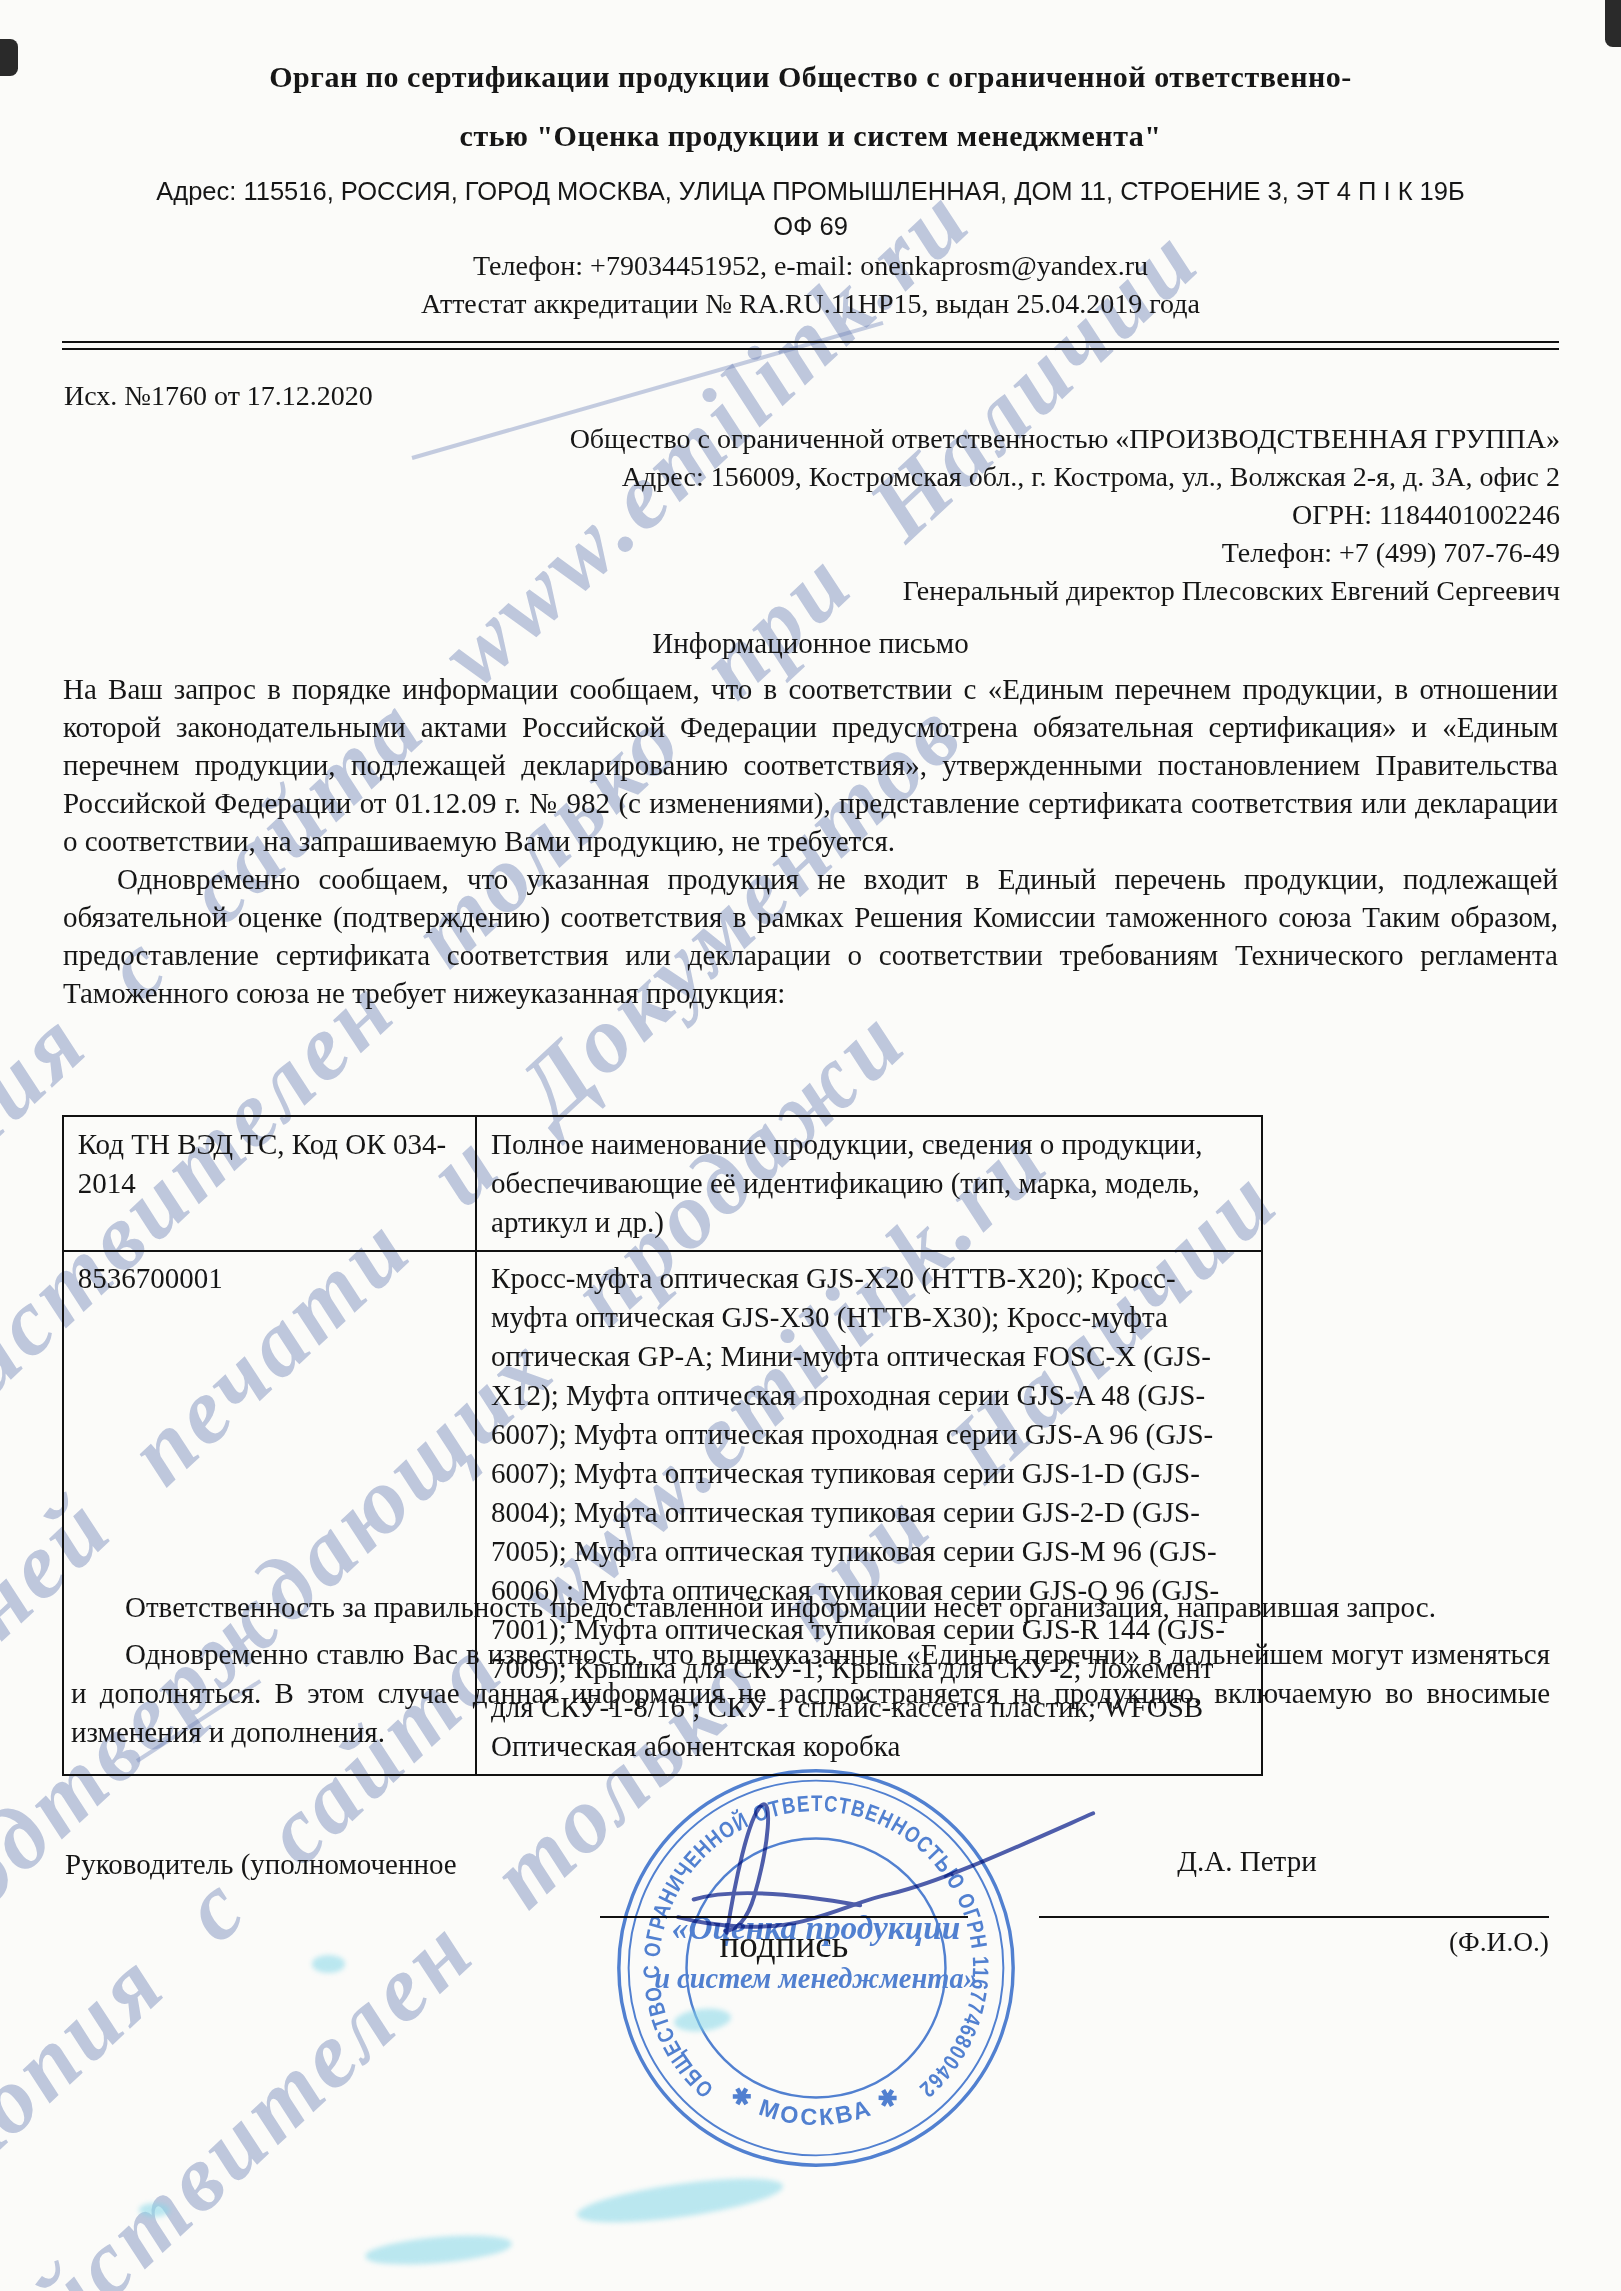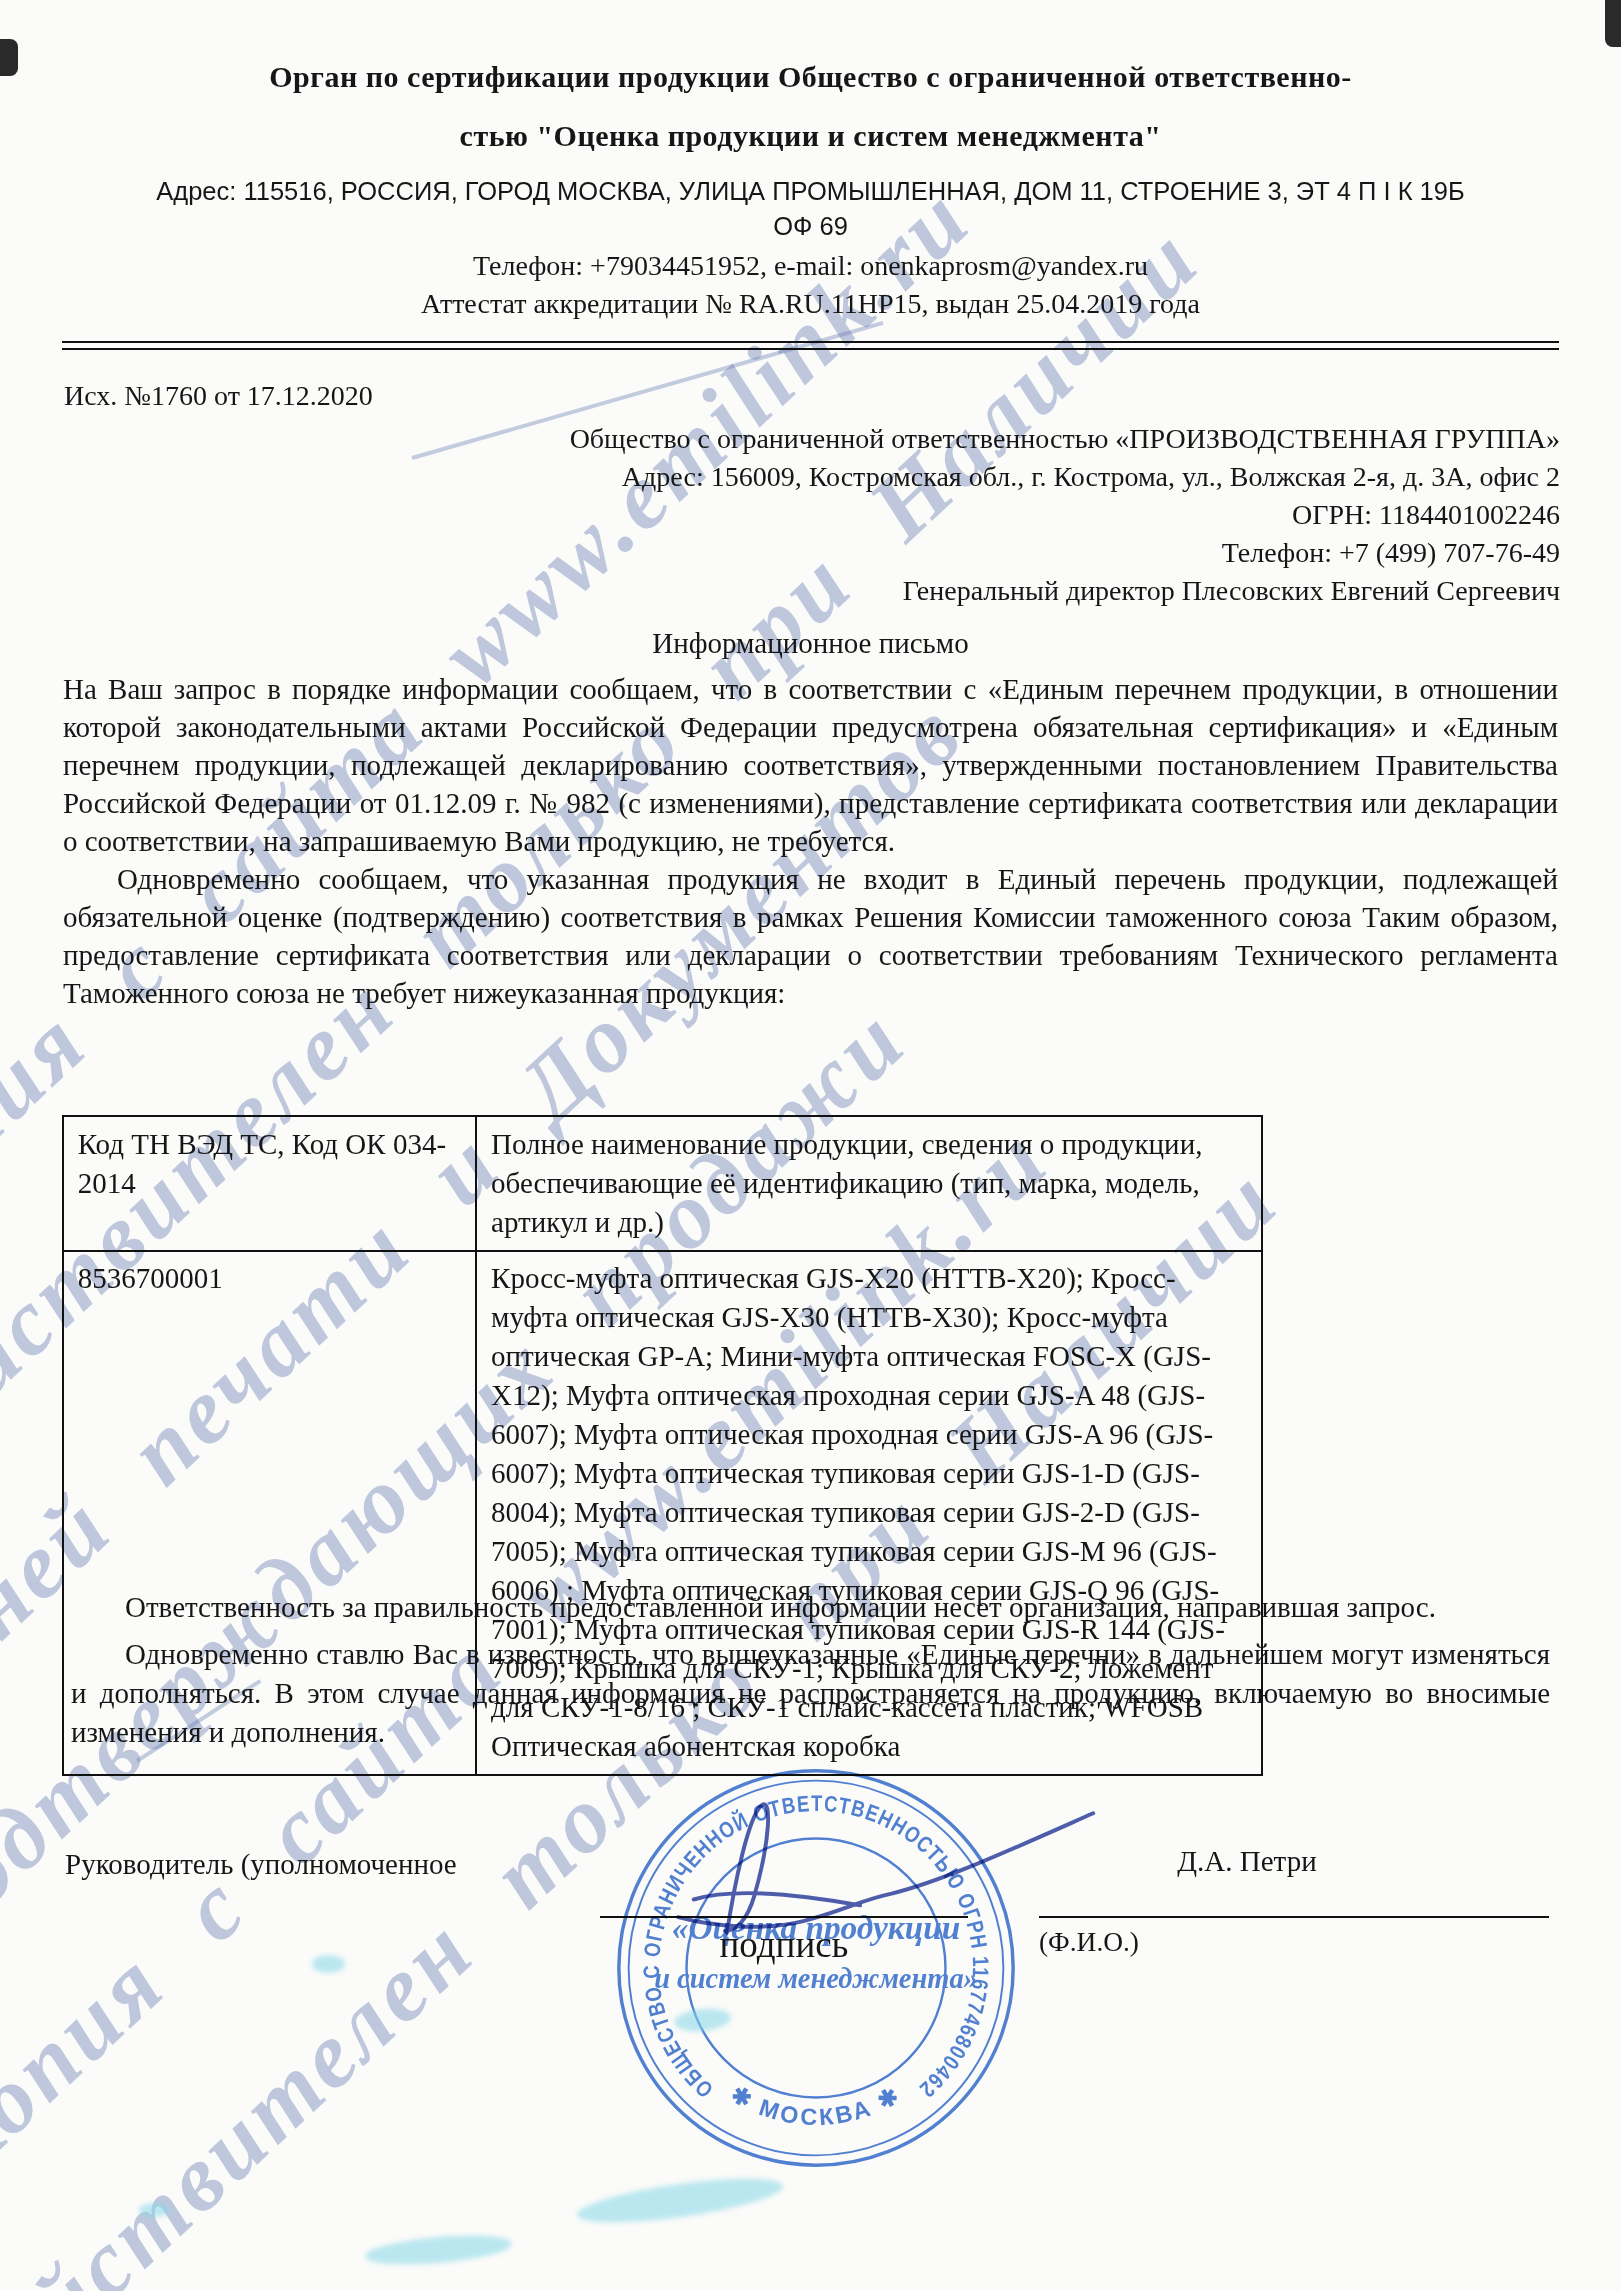--- a/index.html
+++ b/index.html
@@ -38,21 +38,21 @@
   .closing p{margin:8px;font-size:29px;line-height:39px;text-align:justify;text-indent:54px;}
   
   .sig-left{position:absolute;left:65px;top:1843px;font-size:29px;line-height:42px;z-index:2;}
   .sig-line{position:absolute;border-bottom:2.9px solid #111;z-index:3;}
   .line-left{left:600px;width:368px;top:1916px;}
   .line-right{left:1039px;width:510px;top:1916px;}
   .sig-caption{position:absolute;left:600px;width:368px;top:1923px;text-align:center;
     font-size:37px;z-index:5;}
   .sig-name{position:absolute;left:1078px;width:338px;top:1845px;text-align:center;
     font-size:29px;z-index:2;}
-  .sig-fio{position:absolute;left:1039px;width:510px;top:1927px;text-align:left;
+  .sig-fio{position:absolute;left:1039px;width:510px;top:1927px;text-align:right;
     font-size:27.4px;z-index:2;}
   
   .stamp{position:absolute;left:610px;top:1762px;width:412px;height:412px;z-index:4;
     opacity:.92;mix-blend-mode:multiply;}
   .handsign{position:absolute;left:568px;top:1735px;width:549px;height:235px;z-index:5;
     mix-blend-mode:multiply;}
   
   .wm-layer{position:absolute;inset:0;z-index:1;pointer-events:none;}
   .wm{position:absolute;white-space:nowrap;transform:rotate(-43deg);transform-origin:0 50%;
     font-family:"Liberation Serif", serif;font-style:italic;font-weight:bold;

